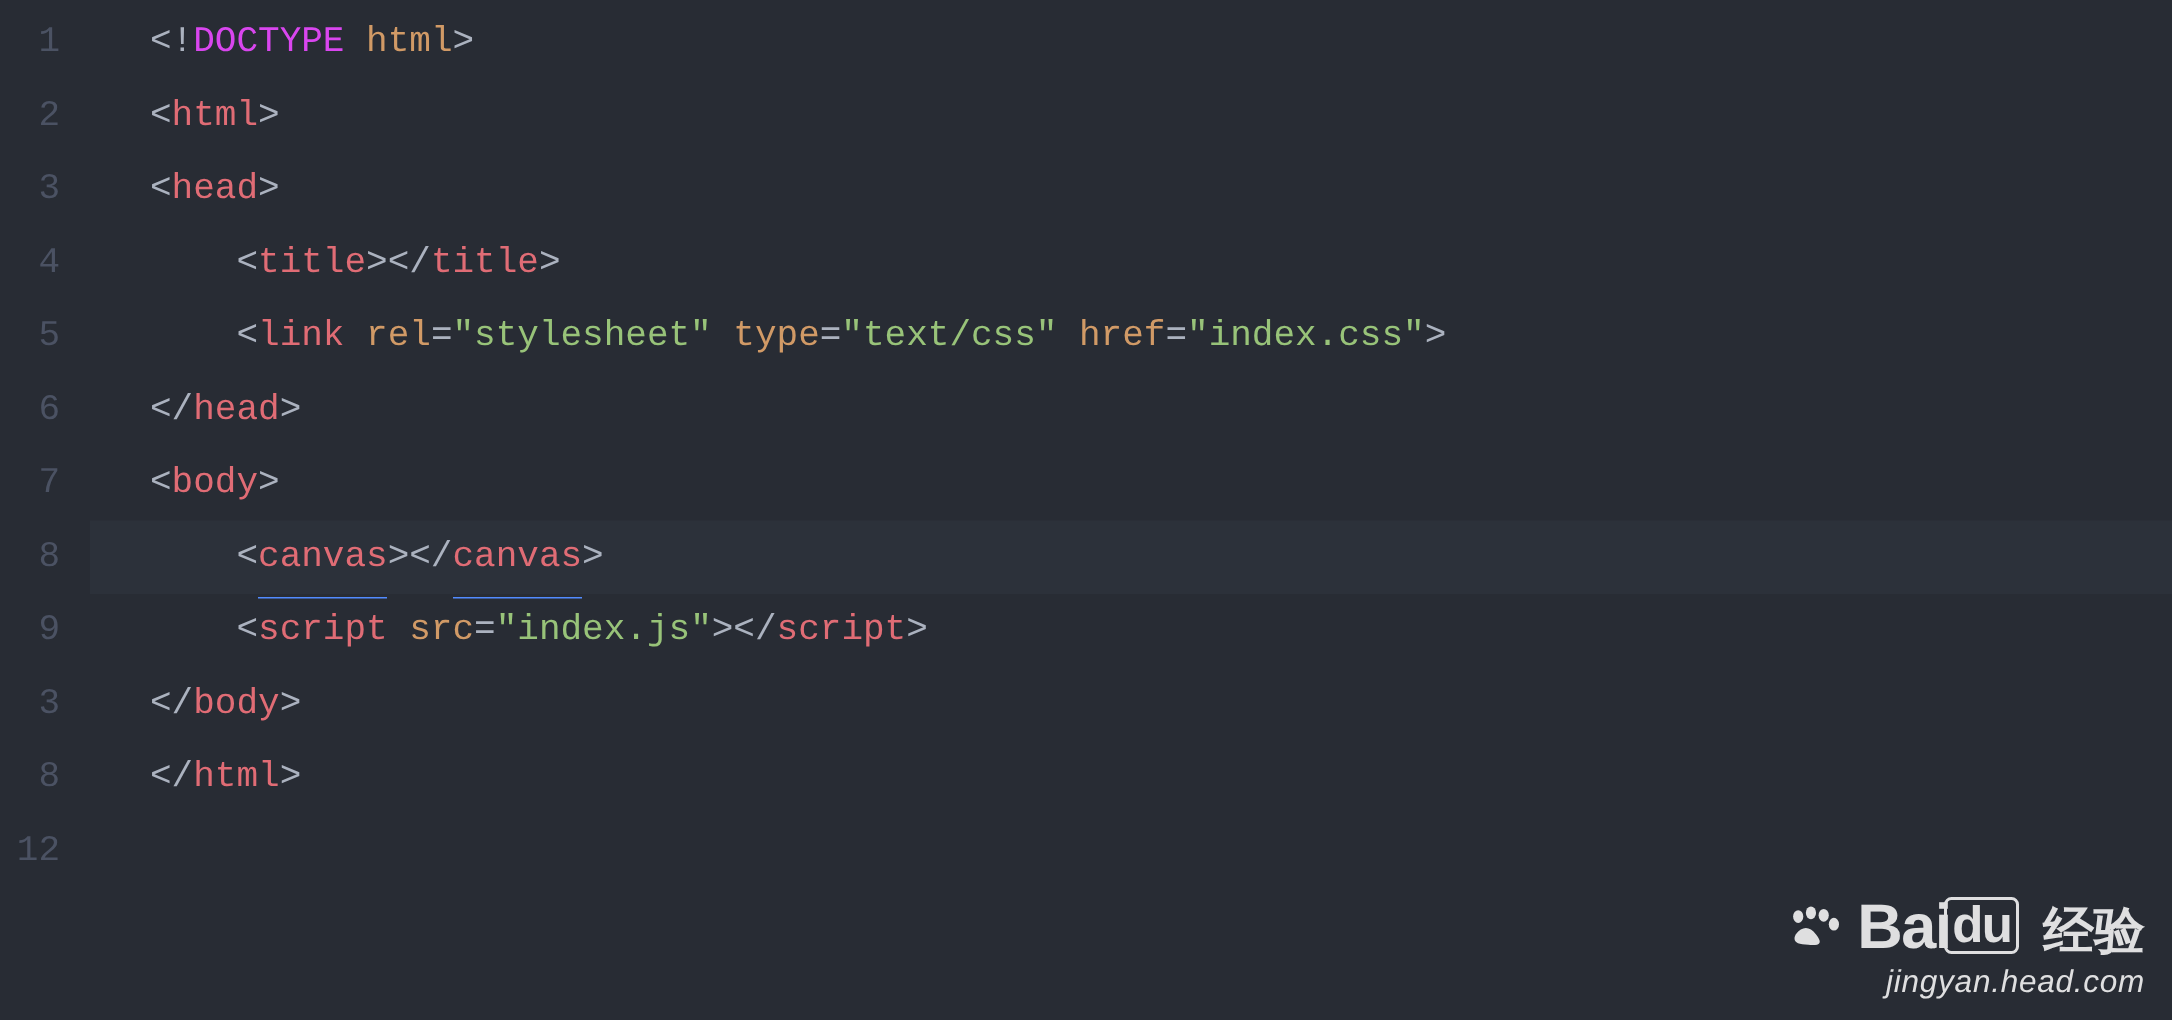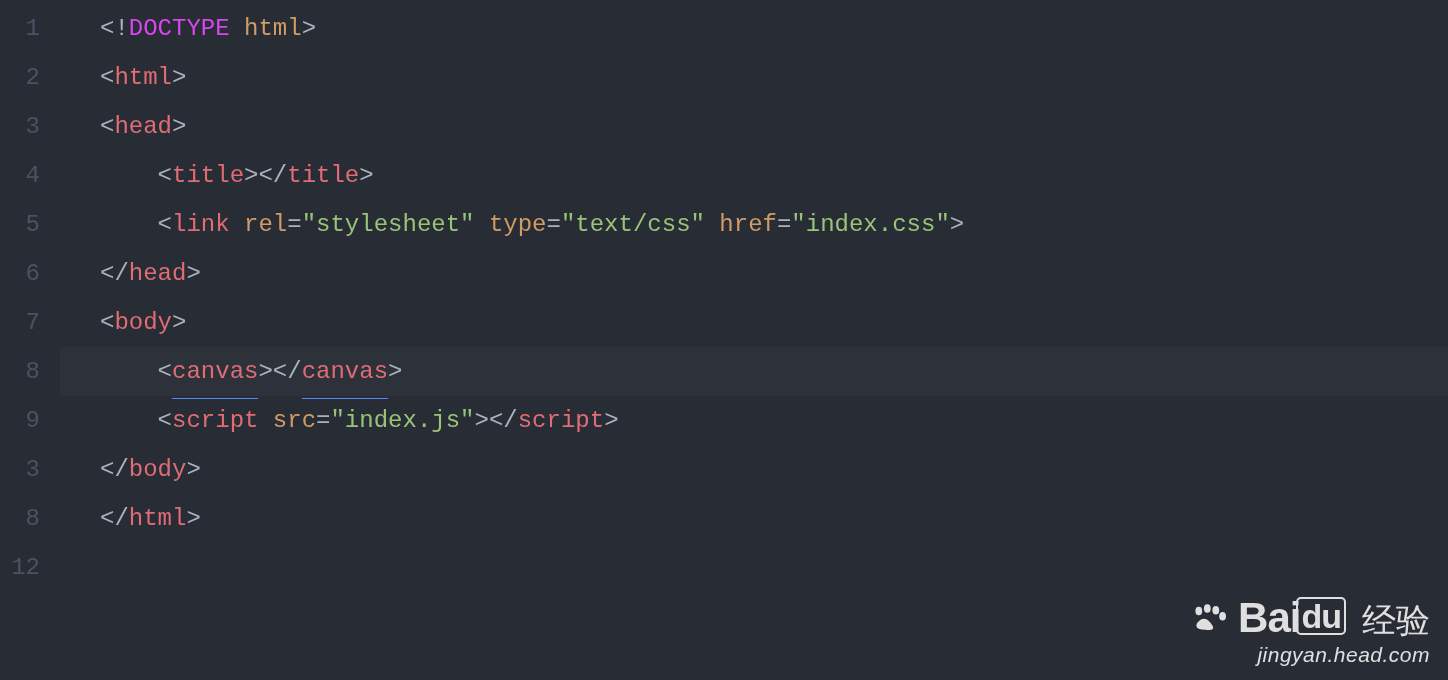--- a/index.html
+++ b/index.html
@@ -98,21 +98,21 @@
     padding: 0 3px;
     margin-left: -4px;
     font-size: 34px;
     line-height: 34px;
     position: relative;
     top: -4px;
   }
   .watermark .cn {
     font-size: 34px;
     margin-left: 4px;
-    font-weight: 400;
+    font-weight: 700;
   }
   .watermark .url {
     font-size: 21px;
     font-style: italic;
     font-weight: 500;
     margin-top: 2px;
     letter-spacing: 0.5px;
   }
 </style>
 </head>

